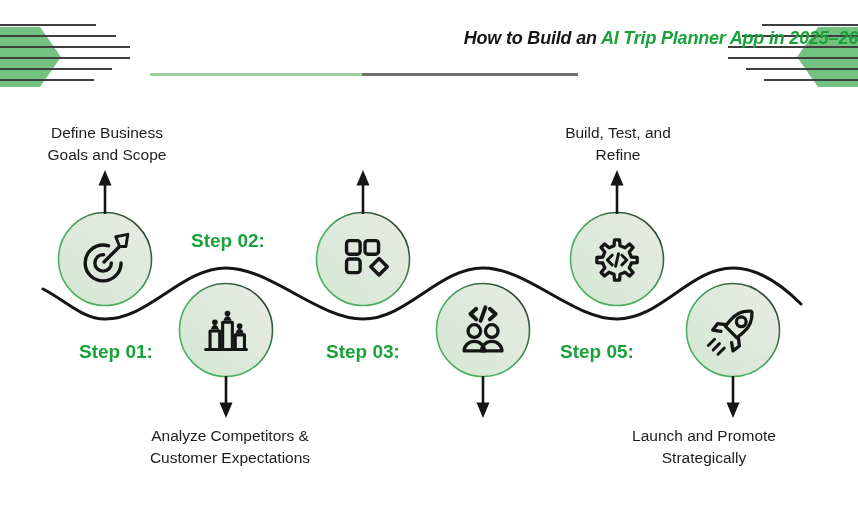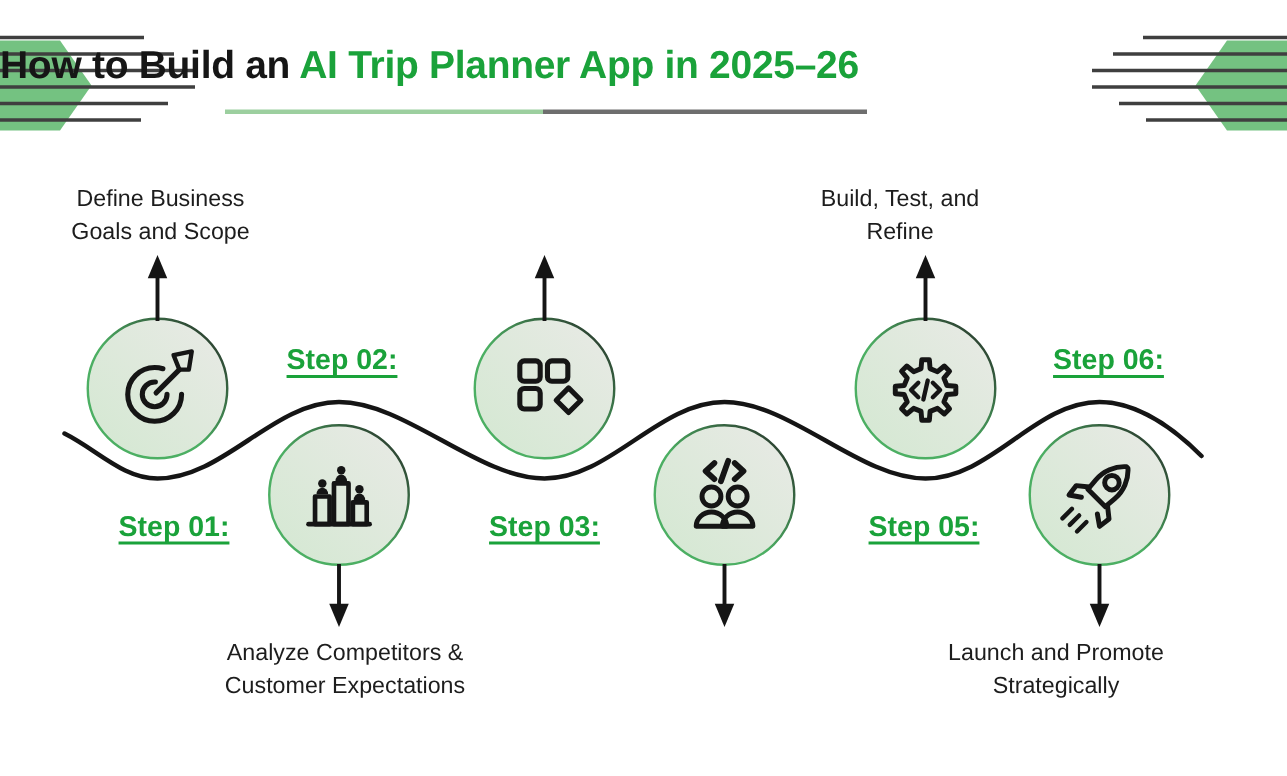--- a/index.html
+++ b/index.html
@@ -1,42 +1,42 @@
 <!DOCTYPE html>
 <html><head>
 <meta charset="utf-8">
 <style>
   html,body{margin:0;padding:0;background:#fff;}
   .stage{
     position:relative;width:858px;height:517px;background:#ffffff;overflow:hidden;
     font-family:"Liberation Sans","DejaVu Sans",sans-serif;
   }
   .title{
-    position:absolute;top:28px;left:0;right:0;margin:0;text-align:left;
-    font-size:26px;font-weight:700;color:#161616;letter-spacing:-0.2px;
+    position:absolute;top:28px;left:0;right:0;margin:0;text-align:right;
+    font-size:18px;font-weight:700;color:#161616;letter-spacing:-0.2px;font-style:italic;
   }
   .title .hl{color:#1aa23a;}
   .title-underline{
     position:absolute;left:150px;top:73px;width:428px;height:3px;
     background:linear-gradient(to right,#9ccf9f 0 49.5%,#6e6e6e 49.5% 100%);
   }
   .ornament{position:absolute;top:22px;width:140px;height:66px;}
   .ornament.left{left:0;}
   .ornament.right{right:0;transform:scaleX(-1);}
   .wave{position:absolute;left:0;top:0;pointer-events:none;}
   .node{position:absolute;width:96px;height:96px;}
   .arrow{position:absolute;width:20px;height:44px;}
   .desc{
     position:absolute;width:240px;text-align:center;white-space:pre-line;
     font-size:15.5px;line-height:22px;font-weight:500;color:#1d1d1d;
   }
   .step-label{
     position:absolute;width:130px;text-align:center;
     font-size:19px;font-weight:700;color:#1aa23a;
-    text-decoration:underline;text-decoration-thickness:2px;text-underline-offset:4px;
+    text-decoration-thickness:2px;text-underline-offset:4px;
   }
   svg{display:block;}
 </style>
 </head>
 <body>
 
 <div class="stage">
 
   <svg width="0" height="0" style="position:absolute">
     <defs>
@@ -200,23 +200,23 @@
         </g>
       </g>
     </svg>
   </div>
   <div class="arrow" style="left:607px;top:170px">
     <svg width="20" height="44" viewBox="0 0 20 44">
         <line x1="10" y1="13" x2="10" y2="44" stroke="#151515" stroke-width="2.6"></line>
         <path d="M10,0 L16.5,15.5 L3.5,15.5 Z" fill="#151515"></path>
       </svg>
   </div>
-  <div class="desc" style="left:480px;top:122px">Build, Test, and
+  <div class="desc" style="left:498px;top:122px">Build, Test, and
 Refine</div>
-  <div class="step-label" style="left:551px;top:341px">Step 05:</div>
+  <div class="step-label" style="left:532px;top:341px">Step 05:</div>
 
   <div class="node" style="left:685px;top:282px">
     <svg width="96" height="96" viewBox="0 0 96 96">
       <circle cx="48" cy="48" r="46.5" fill="url(#gFill)" stroke="url(#gStroke)" stroke-width="1.6"></circle>
       <g transform="translate(17,17) scale(0.97)" fill="none" stroke="#151515" stroke-width="3.4" stroke-linecap="round" stroke-linejoin="round">
         <path d="M50.5,12.5 C42.5,12 34.5,15.5 29.5,21.5 L24,28 L36,40 L42.5,34.5 C48.5,29.5 52,21.5 51.5,13.5 Z"></path>
         <circle cx="40.5" cy="23.5" r="5"></circle>
         <path d="M25,26.5 L16,25.5 L11,32 L19.5,33.5"></path>
         <path d="M37.5,39.5 L38.5,48.5 L32,53.5 L30.5,45"></path>
         <g stroke-width="3">
@@ -228,15 +228,14 @@
     </svg>
   </div>
   <div class="arrow" style="left:723px;top:376px">
     <svg width="20" height="44" viewBox="0 0 20 44">
         <line x1="10" y1="0" x2="10" y2="29" stroke="#151515" stroke-width="2.6"></line>
         <path d="M10,42 L16.5,26.5 L3.5,26.5 Z" fill="#151515"></path>
       </svg>
   </div>
   <div class="desc" style="left:584px;top:425px">Launch and Promote
 Strategically</div>
-  <div class="step-label" style="left:674px;top:230px">Step 06:</div>
 
 </div>
 
 </body></html>

